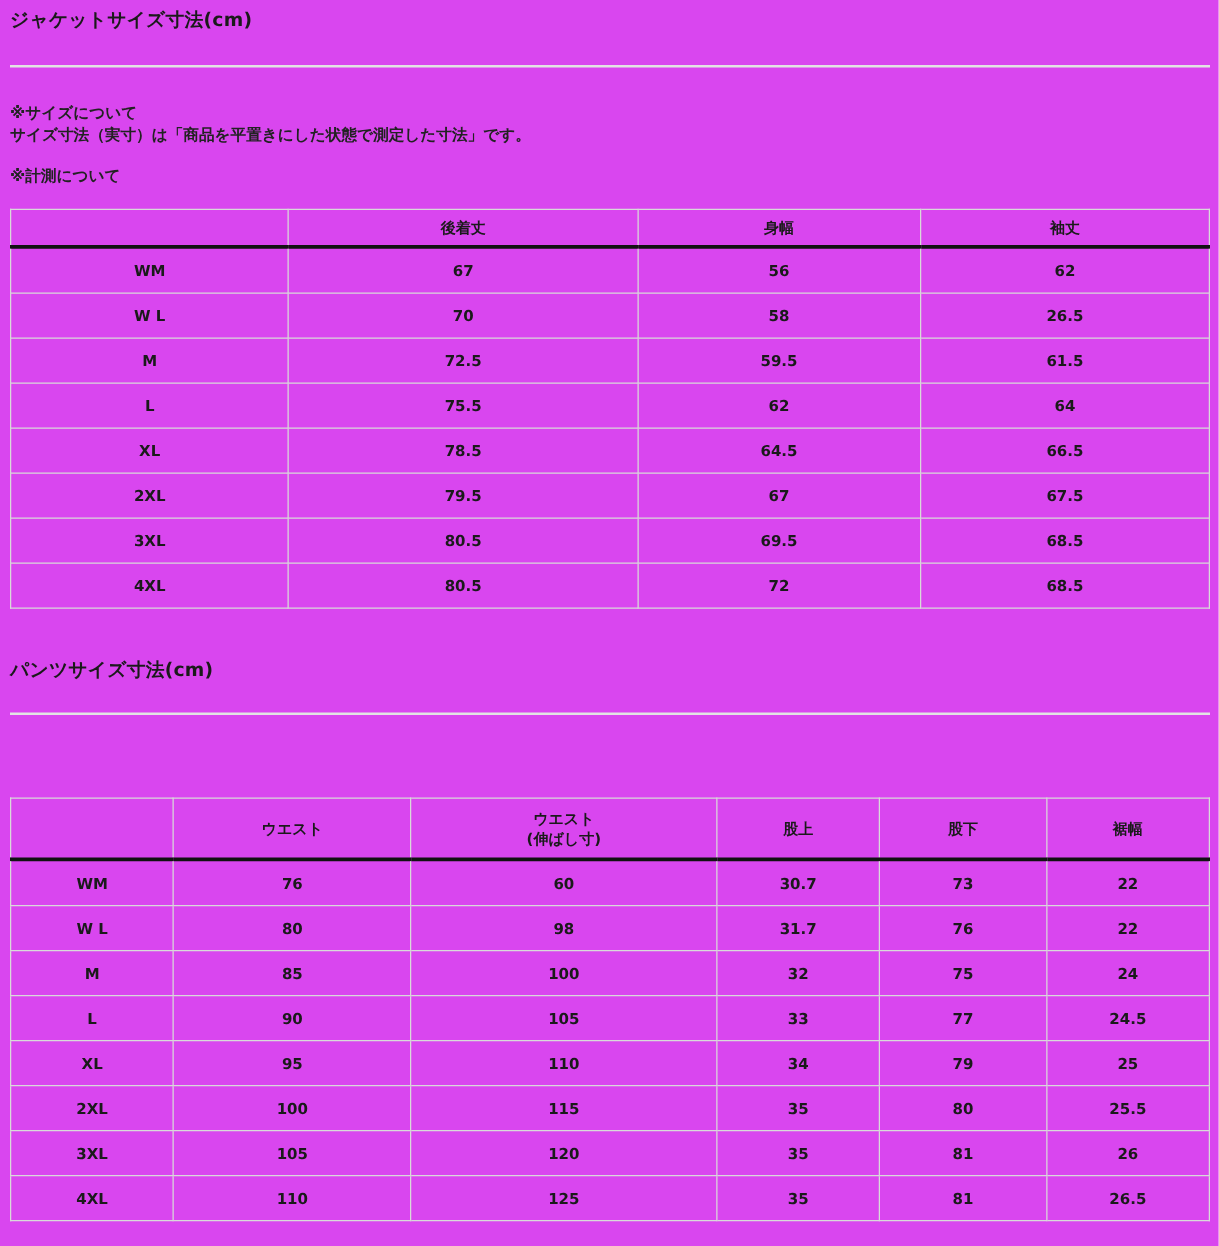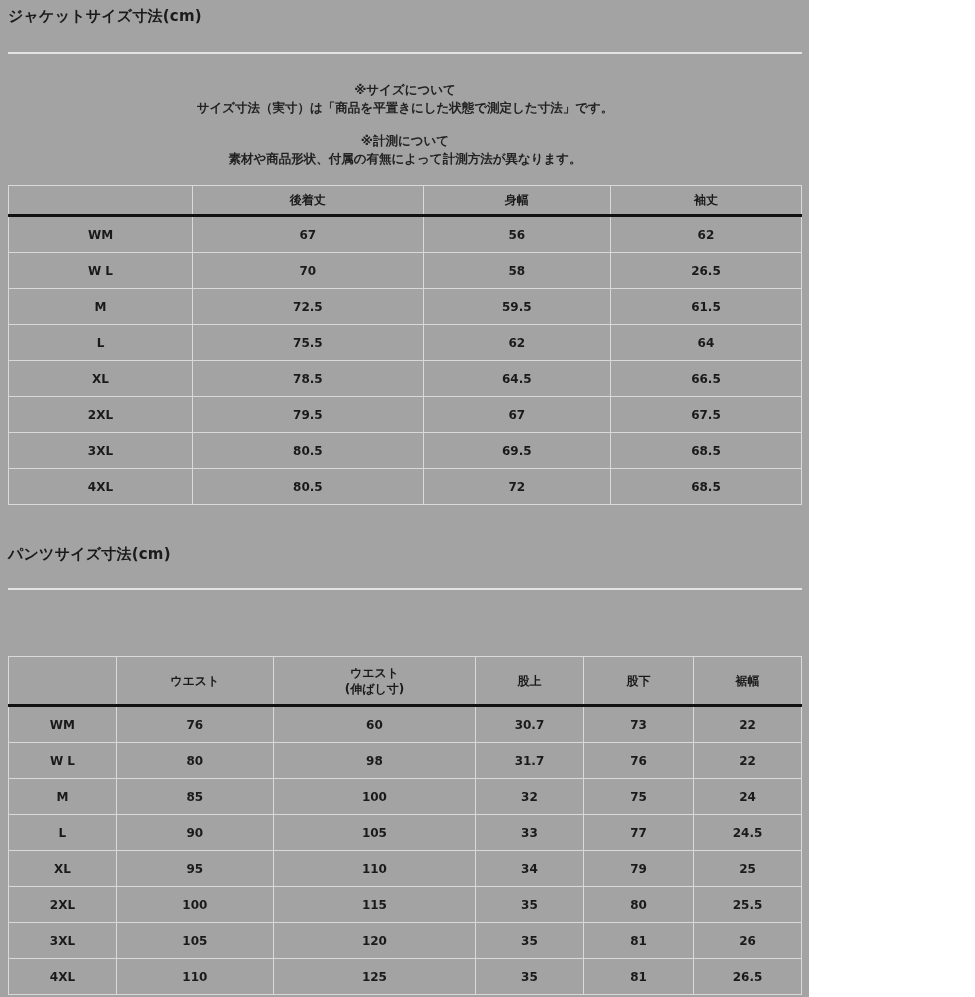--- a/index.html
+++ b/index.html
@@ -3,25 +3,25 @@
 <meta charset="utf-8">
 <style>
   html, body {
     margin: 0;
     padding: 0;
     background: #ffffff;
     font-family: "DejaVu Sans", "Liberation Sans", sans-serif;
     color: #1a1a1a;
   }
   .page {
-    width: 809px;
+    width: 975px;
     height: 997px;
     box-sizing: border-box;
     padding: 7px 7px 0 8px;
-    background: #a3a3a3;
+    background: #d946ef;
     overflow: hidden;
   }
   .section-title {
     margin: 0;
     font-size: 15px;
     font-weight: 700;
     letter-spacing: 0.2px;
     color: #1a1a1a;
   }
   .divider {
@@ -32,21 +32,20 @@
   }
   .divider.jacket-divider { margin: 26px 0 0 0; }
   .notes { margin: 27px 0 17px 0; }
   .note-block { margin: 0 0 15px 0; }
   .note-block p {
     margin: 0;
     font-size: 12.5px;
     font-weight: 700;
     line-height: 18px;
     color: #222222;
-    text-align: center;
   }
   table.size-table {
     width: 100%;
     border-collapse: collapse;
     table-layout: fixed;
     border-radius: 13px;
   }
   table.size-table th,
   table.size-table td {
     border: 1px solid #d9d9d9;
@@ -78,21 +77,20 @@
     <h2 class="section-title">ジャケットサイズ寸法(cm)</h2>
     <hr class="divider jacket-divider">
 
     <div class="notes">
       <div class="note-block">
         <p>※サイズについて</p>
         <p>サイズ寸法（実寸）は「商品を平置きにした状態で測定した寸法」です。</p>
       </div>
       <div class="note-block">
         <p>※計測について</p>
-        <p>素材や商品形状、付属の有無によって計測方法が異なります。</p>
       </div>
     </div>
 
     <table class="size-table jacket">
         <colgroup>
           <col style="width: 23.2%;">
           <col style="width: 29.1%;">
           <col style="width: 23.6%;">
           <col style="width: 24.1%;">
         </colgroup>

